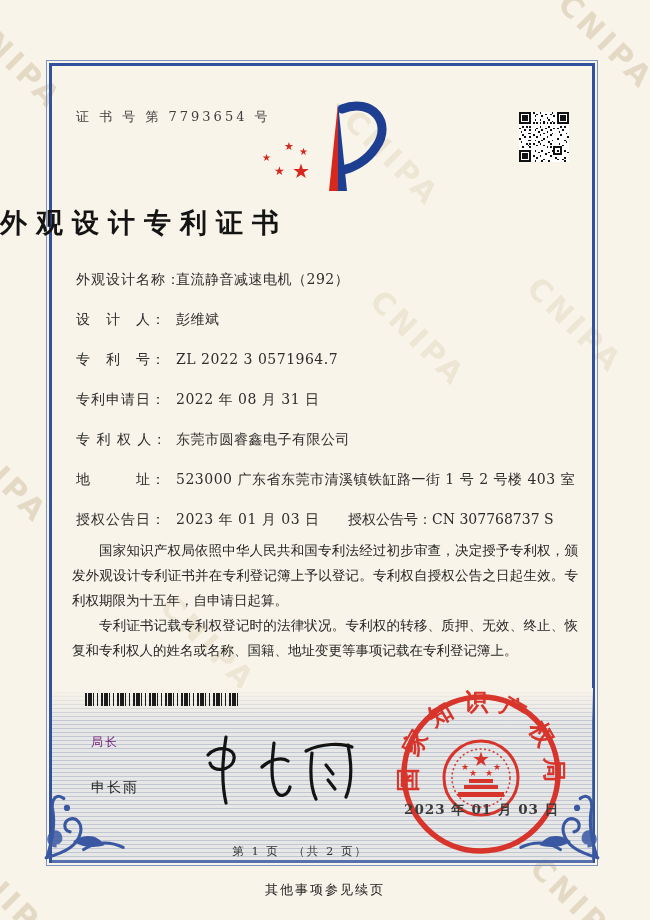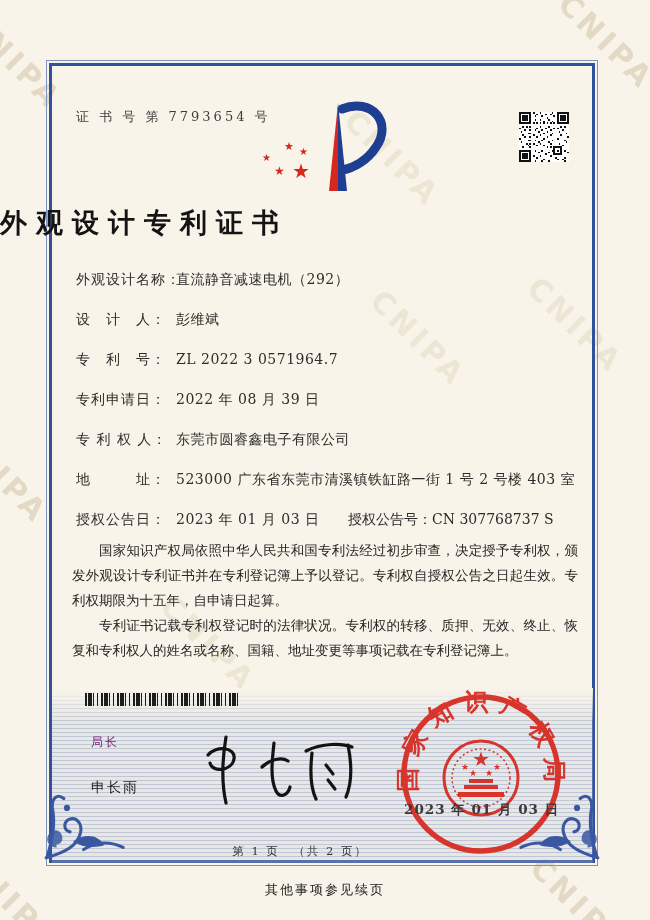--- a/index.html
+++ b/index.html
@@ -164,21 +164,21 @@
 <div class="field f0">
   <span class="lbl">外观设计名称：</span><span class="val">直流静音减速电机（292）</span>
 </div>
 <div class="field f1">
   <span class="lbl">设　计　人：</span><span class="val">彭维斌</span>
 </div>
 <div class="field f2">
   <span class="lbl">专　利　号：</span><span class="val">ZL 2022 3 0571964.7</span>
 </div>
 <div class="field f3">
-  <span class="lbl">专利申请日：</span><span class="val">2022 年 08 月 39 日</span>
+  <span class="lbl">专利申请日：</span><span class="val">2022 年 08 月 31 日</span>
 </div>
 <div class="field f4">
   <span class="lbl">专 利 权 人：</span><span class="val">东莞市圆睿鑫电子有限公司</span>
 </div>
 <div class="field f5">
   <span class="lbl">地　　　址：</span><span class="val">523000 广东省东莞市清溪镇铁缸路一街 1 号 2 号楼 403 室</span>
 </div>
 <div class="field f6">
   <span class="lbl">授权公告日：</span><span class="val">2023 年 01 月 03 日</span>
 </div>

